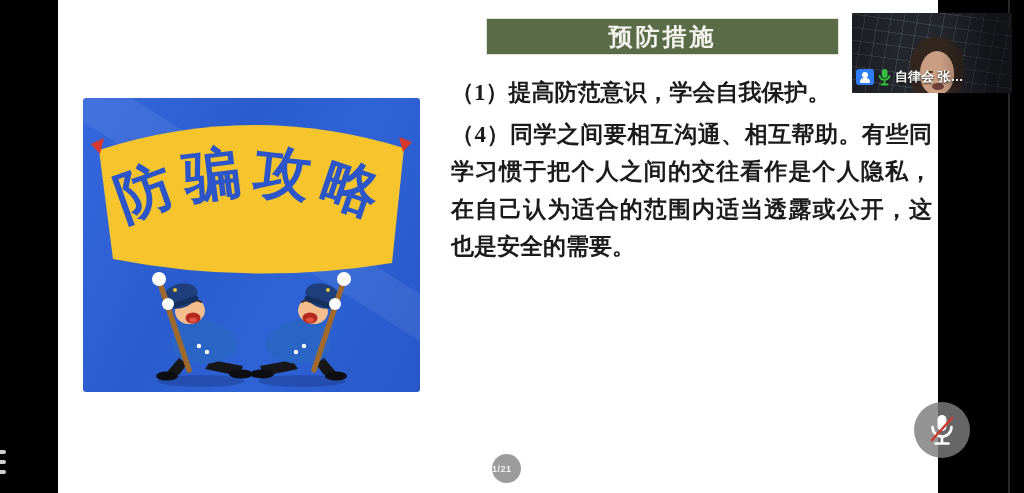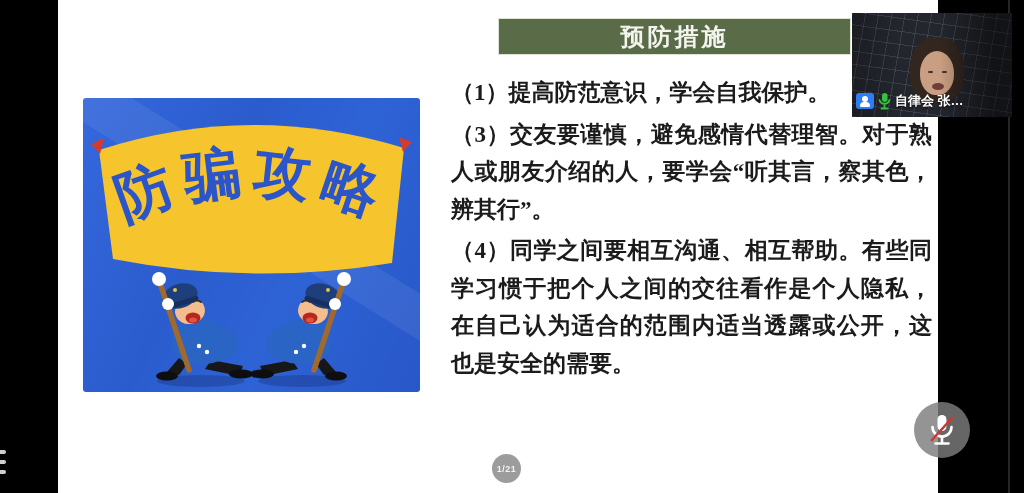--- a/index.html
+++ b/index.html
@@ -11,21 +11,21 @@
   .bar-left{position:absolute;left:0;top:0;width:58px;height:493px;background:#000;}
   .bar-right{position:absolute;left:938px;top:0;width:86px;height:493px;background:#000;}
   .scroll-line{position:absolute;left:1008px;top:0;width:2px;height:493px;background:#262626;}
   .edge-marks{position:absolute;left:0;top:450px;width:8px;height:32px;}
   .edge-marks span{display:block;width:6px;height:4px;background:#cfcfcf;border-radius:0 2px 2px 0;margin:0 0 6px 0;}
   
   .slide-header{
     position:absolute;left:487px;top:19px;width:351px;height:35px;
     background:#5a6b47;outline:1px solid #dfe3d6;
     display:flex;align-items:center;justify-content:center;
-    color:#f4f4ef;font-size:24px;font-weight:700;letter-spacing:3px;margin-left:12px;
+    color:#f4f4ef;font-size:24px;font-weight:700;letter-spacing:3px;
   }
   
   .slide-text{
     position:absolute;left:447px;top:70px;width:489px;
     font-family:"Liberation Serif","DejaVu Serif",serif;
     font-size:23px;line-height:37.5px;font-weight:700;color:#1b1b1b;
     text-align:justify;
   }
   .slide-text p{margin:4px;}
   
@@ -33,21 +33,21 @@
     position:absolute;left:83px;top:98px;width:337px;height:294px;
     background:linear-gradient(115deg,#3568dd 0%,#2a5ccd 38%,#2e63d6 62%,#2857c8 100%);
     border-radius:3px;overflow:hidden;
   }
   .poster .streak{position:absolute;background:rgba(255,255,255,0.07);transform:rotate(32deg);}
   .poster .s1{left:-40px;top:30px;width:260px;height:46px;}
   .poster .s2{left:150px;top:170px;width:280px;height:40px;}
   .poster svg{position:absolute;left:0;top:0;}
   
   .video-tile{
-    position:absolute;left:852px;top:13px;width:160px;height:104px;
+    position:absolute;left:852px;top:13px;width:160px;height:80px;
     background:
       repeating-linear-gradient(100deg,rgba(195,205,225,0.14) 0 1px,transparent 1px 13px),
       repeating-linear-gradient(8deg,rgba(195,205,225,0.14) 0 1px,transparent 1px 13px),
       #23262d;
     overflow:hidden;
   }
   .video-shade{position:absolute;inset:0;background:linear-gradient(90deg,rgba(0,0,0,0.25) 0%,transparent 30%,transparent 55%,rgba(0,0,0,0.5) 88%);}
   .hair{position:absolute;left:58px;top:24px;width:54px;height:66px;background:#33261f;border-radius:46% 46% 42% 42%;}
   .face{position:absolute;left:68px;top:38px;width:34px;height:44px;background:#c99e82;border-radius:50% 50% 46% 46%;}
   .eye{position:absolute;width:5px;height:2px;background:#4a3328;border-radius:2px;top:58px;}
@@ -60,21 +60,21 @@
   .tile-name{color:#fff;font-size:13px;font-weight:700;text-shadow:0 1px 2px rgba(0,0,0,0.85);white-space:nowrap;}
   
   .mute-btn{
     position:absolute;left:914px;top:402px;width:56px;height:56px;border-radius:50%;
     background:rgba(124,124,124,0.82);display:flex;align-items:center;justify-content:center;
   }
   
   .page-badge{
     position:absolute;left:492px;top:454px;width:29px;height:29px;border-radius:50%;
     background:rgba(128,128,128,0.78);color:#f2f2f2;font-size:9px;font-weight:700;
-    display:flex;align-items:center;justify-content:center;letter-spacing:0.5px;
+    display:flex;align-items:center;letter-spacing:0.5px;
   }
 </style>
 </head>
 <body>
 
 <div id="stage">
 
   <div class="bar-left"></div>
   <div class="bar-right"></div>
   <div class="scroll-line"></div>
@@ -83,21 +83,20 @@
       <span></span>
       <span></span>
   </div>
 
   <div class="slide-header">
     <span>预防措施</span>
   </div>
 
   <div class="slide-text">
     <p>（1）提高防范意识，学会自我保护。</p>
-    <p>（3）交友要谨慎，避免感情代替理智。对于熟人或朋友介绍的人，要学会“听其言，察其色，辨其行”。</p>
     <p>（4）同学之间要相互沟通、相互帮助。有些同学习惯于把个人之间的交往看作是个人隐私，在自己认为适合的范围内适当透露或公开，这也是安全的需要。</p>
   </div>
 
   <div class="poster">
     <div class="streak s1"></div>
     <div class="streak s2"></div>
     <svg width="337" height="294" viewBox="0 0 337 294">
       <defs>
         <path id="txtarc" d="M36,126 Q168,62 302,124" fill="none"></path>
         <g id="cop">

